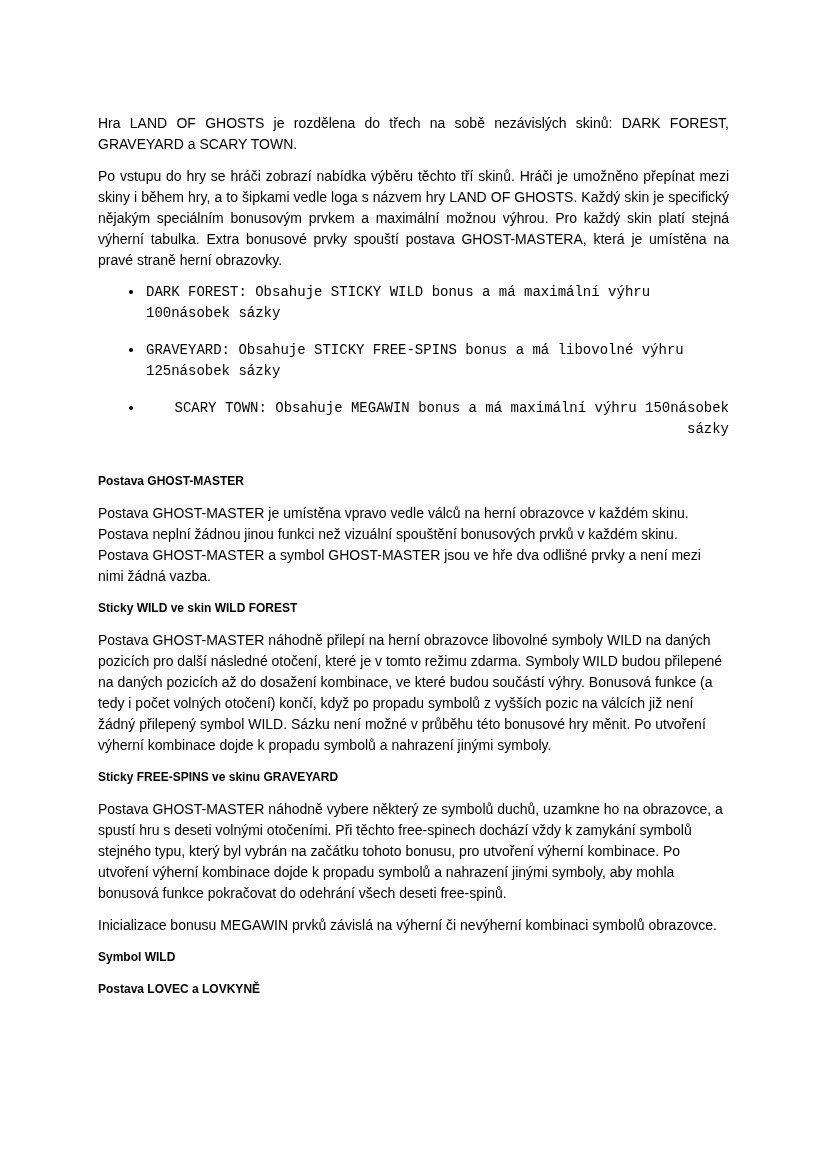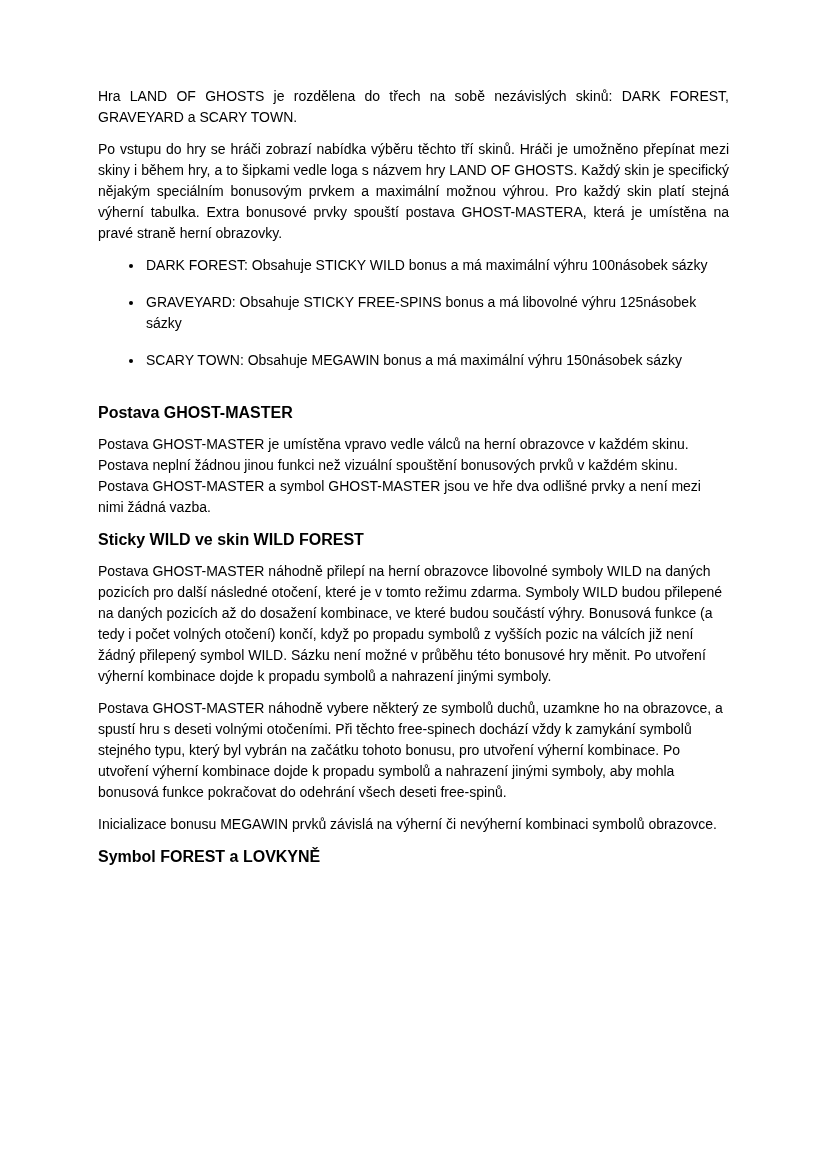--- a/index.html
+++ b/index.html
@@ -5,54 +5,56 @@
   html, body {
     margin: 0;
     padding: 0;
     background: #ffffff;
   }
   .page {
     position: relative;
     width: 827px;
     height: 1041px;
     box-sizing: border-box;
-    padding: 86px 98px 40px 98px;
+    padding: 113px 98px 40px 98px;
     background: #ffffff;
     color: #000000;
     font-family: "Liberation Sans", sans-serif;
     font-size: 14px;
     line-height: 21px;
     overflow: hidden;
   }
   .doc-para {
     margin: 0 0 11px 0;
   }
   .justify {
     text-align: justify;
   }
   .tight {
     letter-spacing: -0.3px;
   }
   .doc-heading {
-    font-size: 16px;
+    font-size: 12px;
     line-height: 21px;
     font-weight: 700;
     margin: 0 0 11px 0;
   }
   .skin-list {
     margin: 0 0 11px 0;
     padding: 0 0 0 46px;
     list-style: disc outside;
   }
   .skin-list li {
     margin: 0 0 16px 0;
     padding-left: 2px;
+    font-family: Liberation Mono, monospace;
   }
   .skin-list li:last-child {
     margin-bottom: 0;
+    text-align: right;
   }
   .blank-line {
     height: 20px;
   }
 </style>
 </head>
 <body>
 
 <div class="page">
 
@@ -67,20 +69,22 @@
   </ul>
 
   <div class="blank-line"></div>
 
   <h2 class="doc-heading">Postava GHOST-MASTER</h2>
   <p class="doc-para">Postava GHOST-MASTER je umístěna vpravo vedle válců na herní obrazovce v každém skinu. Postava neplní žádnou jinou funkci než vizuální spouštění bonusových prvků v každém skinu. Postava GHOST-MASTER a symbol GHOST-MASTER jsou ve hře dva odlišné prvky a není mezi nimi žádná vazba.</p>
 
   <h2 class="doc-heading">Sticky WILD ve skin WILD FOREST</h2>
   <p class="doc-para">Postava GHOST-MASTER náhodně přilepí na herní obrazovce libovolné symboly WILD na daných pozicích pro další následné otočení, které je v tomto režimu zdarma. Symboly WILD budou přilepené na daných pozicích až do dosažení kombinace, ve které budou součástí výhry. Bonusová funkce (a tedy i počet volných otočení) končí, když po propadu symbolů z vyšších pozic na válcích již není žádný přilepený symbol WILD. Sázku není možné v průběhu této bonusové hry měnit. Po utvoření výherní kombinace dojde k propadu symbolů a nahrazení jinými symboly.</p>
 
+  <h2 class="doc-heading">Sticky FREE-SPINS ve skinu GRAVEYARD</h2>
   <p class="doc-para">Postava GHOST-MASTER náhodně vybere některý ze symbolů duchů, uzamkne ho na obrazovce, a spustí hru s deseti volnými otočeními. Při těchto free-spinech dochází vždy k zamykání symbolů stejného typu, který byl vybrán na začátku tohoto bonusu, pro utvoření výherní kombinace. Po utvoření výherní kombinace dojde k propadu symbolů a nahrazení jinými symboly, aby mohla bonusová funkce pokračovat do odehrání všech deseti free-spinů.</p>
 
   <p class="doc-para">Inicializace bonusu MEGAWIN prvků závislá na výherní či nevýherní kombinaci symbolů obrazovce.</p>
 
+  <h2 class="doc-heading">Symbol WILD</h2>
 
-  <h2 class="doc-heading">Symbol FOREST a LOVKYNĚ</h2>
+  <h2 class="doc-heading">Postava LOVEC a LOVKYNĚ</h2>
 
 </div>
 
 </body></html>

